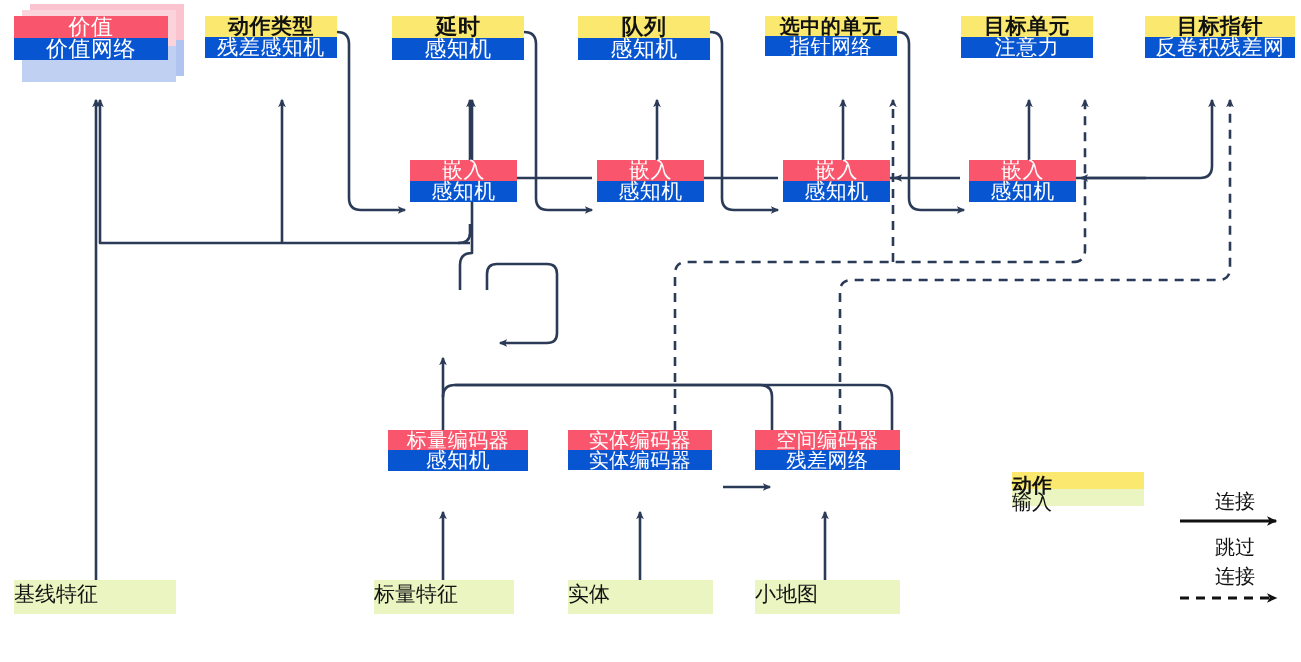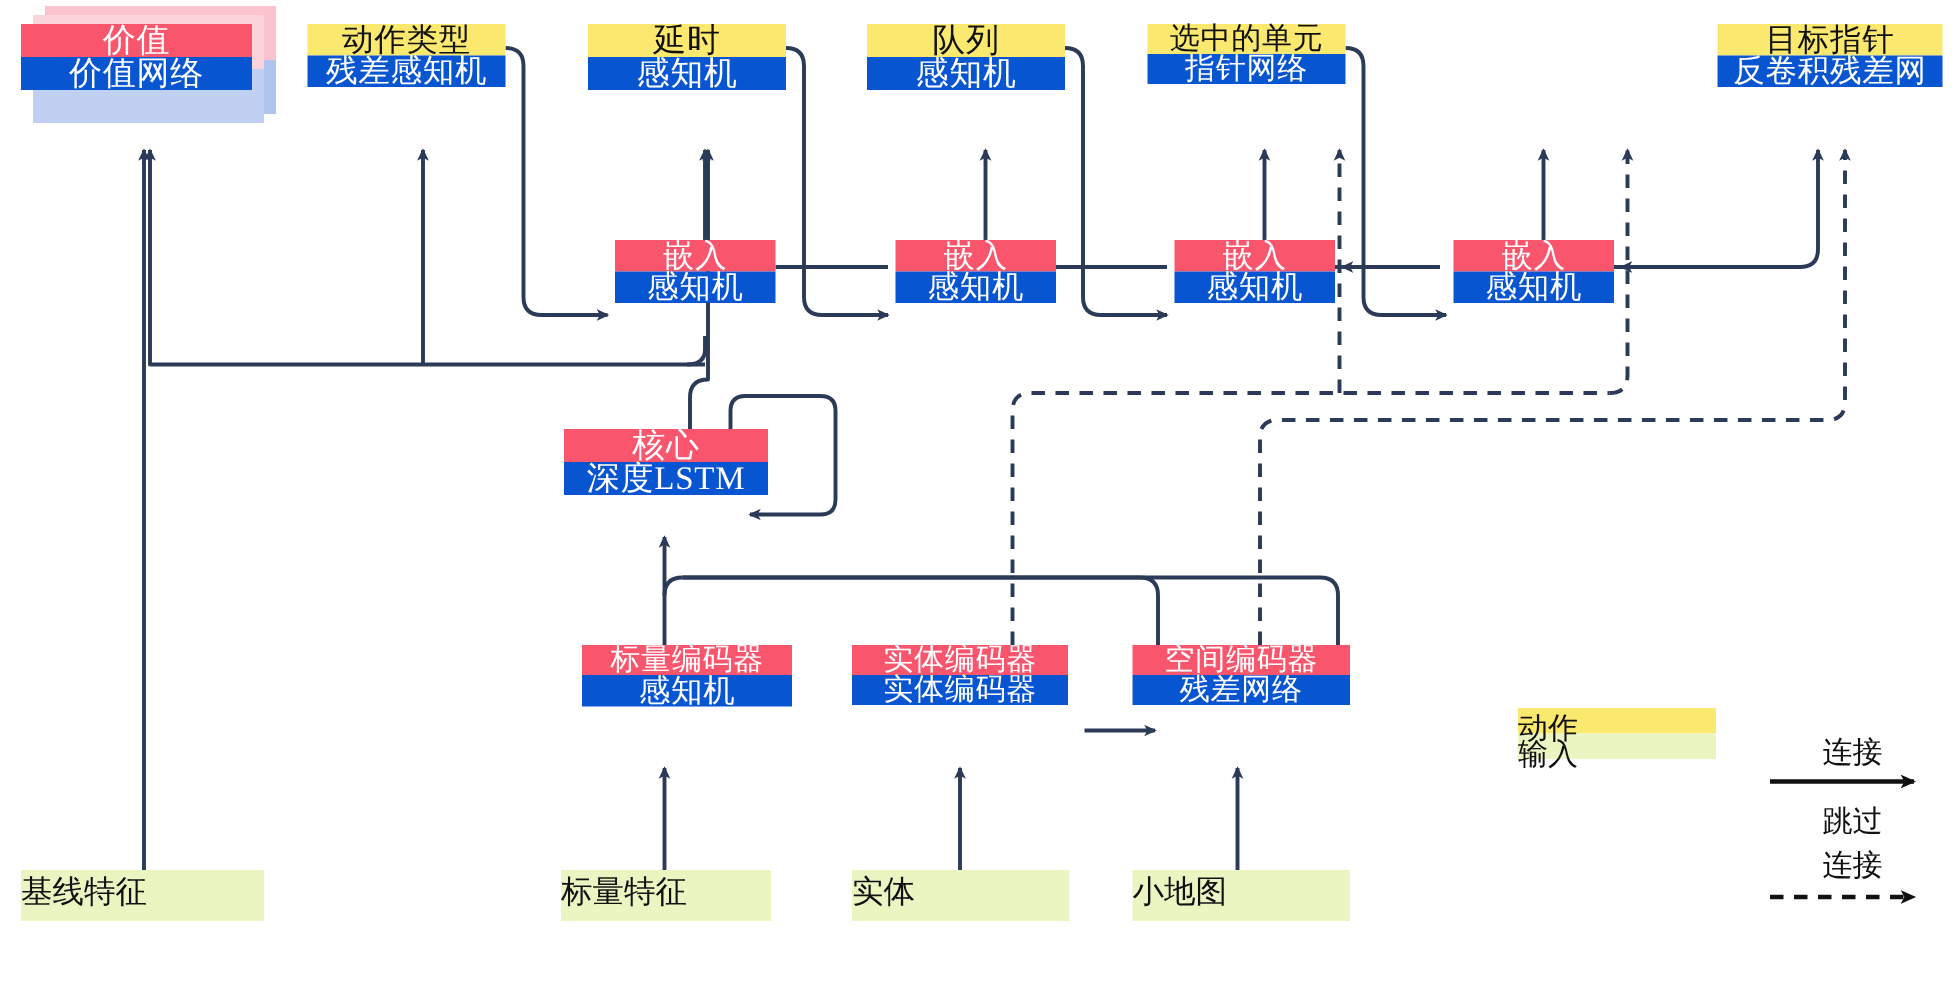--- a/index.html
+++ b/index.html
@@ -3,21 +3,21 @@
 <meta charset="utf-8">
 <style>
   html,body{margin:0;padding:0;background:#fff;}
   body{font-family:"Liberation Serif","DejaVu Serif",serif;}
   #stage{position:relative;width:1301px;height:662px;background:#fff;overflow:hidden;}
   svg.edges{position:absolute;left:0;top:0;width:1301px;height:662px;pointer-events:none;}
   .node{position:absolute;box-sizing:border-box;z-index:3;}
   .node .half{display:flex;align-items:center;justify-content:center;box-sizing:border-box;
       white-space:nowrap;line-height:1;letter-spacing:.5px;}
   .c-out{background:#F9566E;color:#ffffff;}
-  .c-act{background:#FAE96E;color:#111111;}
+  .c-act{background:#FAE96E;color:#111111;font-weight:bold;}
   .c-nn {background:#0855D1;color:#ffffff;}
   .c-in {background:#EAF5C2;color:#111111;}
   .fs20{font-size:20px;}
   .fs21{font-size:21px;}
   .fs22{font-size:22px;}
   .inputnode{position:absolute;box-sizing:border-box;z-index:3;}
   .inputnode .half{height:34px;}
   
   .ghost{position:absolute;z-index:1;}
   .ghost .half{height:36px;}
@@ -136,20 +136,24 @@
   <div class="node" style="left:578px;top:16px;width:132px;">
     <div class="half c-act fs22">队列</div>
     <div class="half c-nn fs22">感知机</div>
   </div>
 
   <div class="node" style="left:765px;top:16px;width:132px;">
     <div class="half c-act fs20">选中的单元</div>
     <div class="half c-nn fs20">指针网络</div>
   </div>
 
+  <div class="node" style="left:961px;top:16px;width:132px;">
+    <div class="half c-act fs21">目标单元</div>
+    <div class="half c-nn fs21">注意力</div>
+  </div>
 
   <div class="node" style="left:1145px;top:16px;width:150px;">
     <div class="half c-act fs21">目标指针</div>
     <div class="half c-nn fs21">反卷积残差网</div>
   </div>
 
   <div class="node" style="left:410px;top:160px;width:107px;">
     <div class="half c-out fs21">嵌入</div>
     <div class="half c-nn fs21">感知机</div>
   </div>
@@ -159,24 +163,20 @@
   </div>
   <div class="node" style="left:783px;top:160px;width:107px;">
     <div class="half c-out fs21">嵌入</div>
     <div class="half c-nn fs21">感知机</div>
   </div>
   <div class="node" style="left:969px;top:160px;width:107px;">
     <div class="half c-out fs21">嵌入</div>
     <div class="half c-nn fs21">感知机</div>
   </div>
 
-  <div class="node" style="left:376px;top:286px;width:136px;">
-    <div class="half c-out fs22">核心</div>
-    <div class="half c-nn fs22">深度LSTM</div>
-  </div>
 
   <div class="node" style="left:388px;top:430px;width:140px;">
     <div class="half c-out fs20">标量编码器</div>
     <div class="half c-nn fs21">感知机</div>
   </div>
   <div class="node" style="left:568px;top:430px;width:144px;">
     <div class="half c-out fs20">实体编码器</div>
     <div class="half c-nn fs20">实体编码器</div>
   </div>
   <div class="node" style="left:755px;top:430px;width:145px;">

